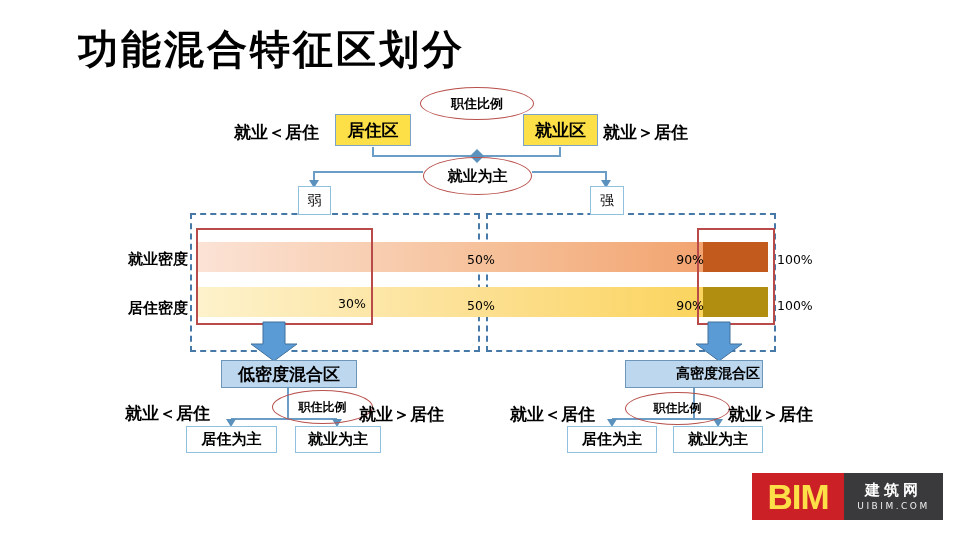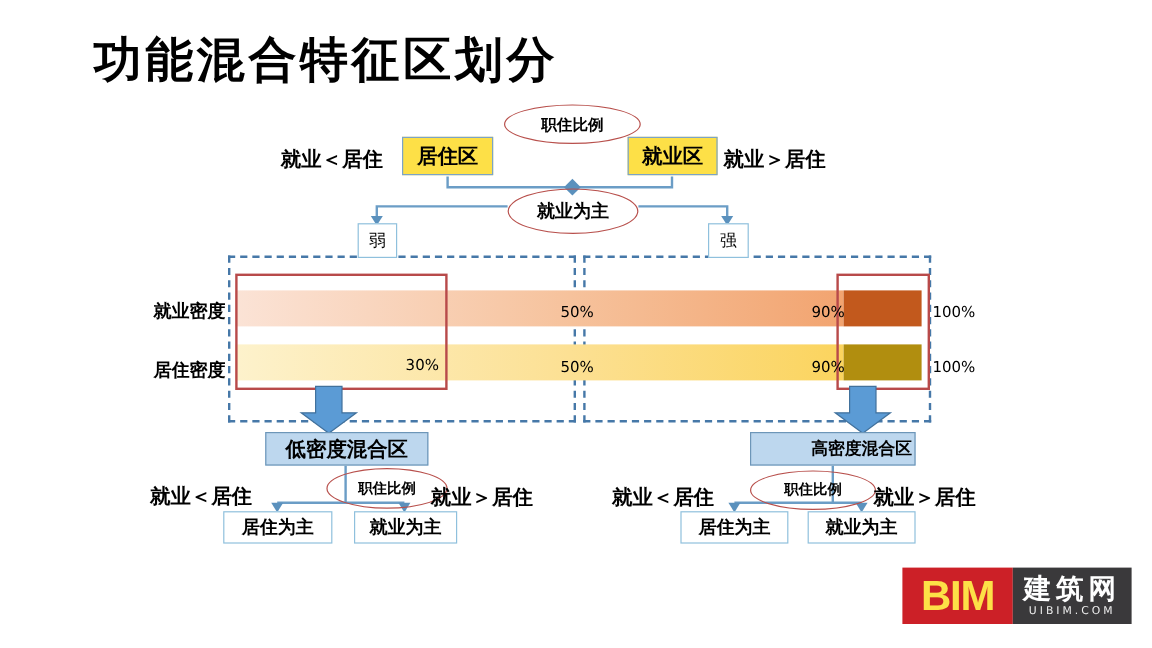--- a/index.html
+++ b/index.html
@@ -44,21 +44,21 @@
   
   .logo{left:752px;top:473px;display:flex;height:47px;}
   .logo-red{
     background:#CC2027;color:#fde047;width:92px;display:flex;align-items:center;justify-content:center;
     font-size:35px;font-weight:800;letter-spacing:-1px;font-family:"Liberation Sans",sans-serif;
   }
   .logo-dark{
     background:#3A393B;color:#fff;width:99px;display:flex;flex-direction:column;
     align-items:center;justify-content:center;line-height:1;
   }
-  .logo-site{font-size:23px;font-weight:700;letter-spacing:4px;margin-left:0;
+  .logo-site{font-size:15px;font-weight:700;letter-spacing:4px;margin-left:0;
     font-family:"DejaVu Serif","Liberation Serif",serif;}
   .logo-domain{font-size:9px;letter-spacing:2.5px;margin-top:4px;color:#eee;}
 </style>
 </head>
 <body>
 
 <div class="slide">
 
   <div class="abs slide-title">功能混合特征区划分</div>
 

